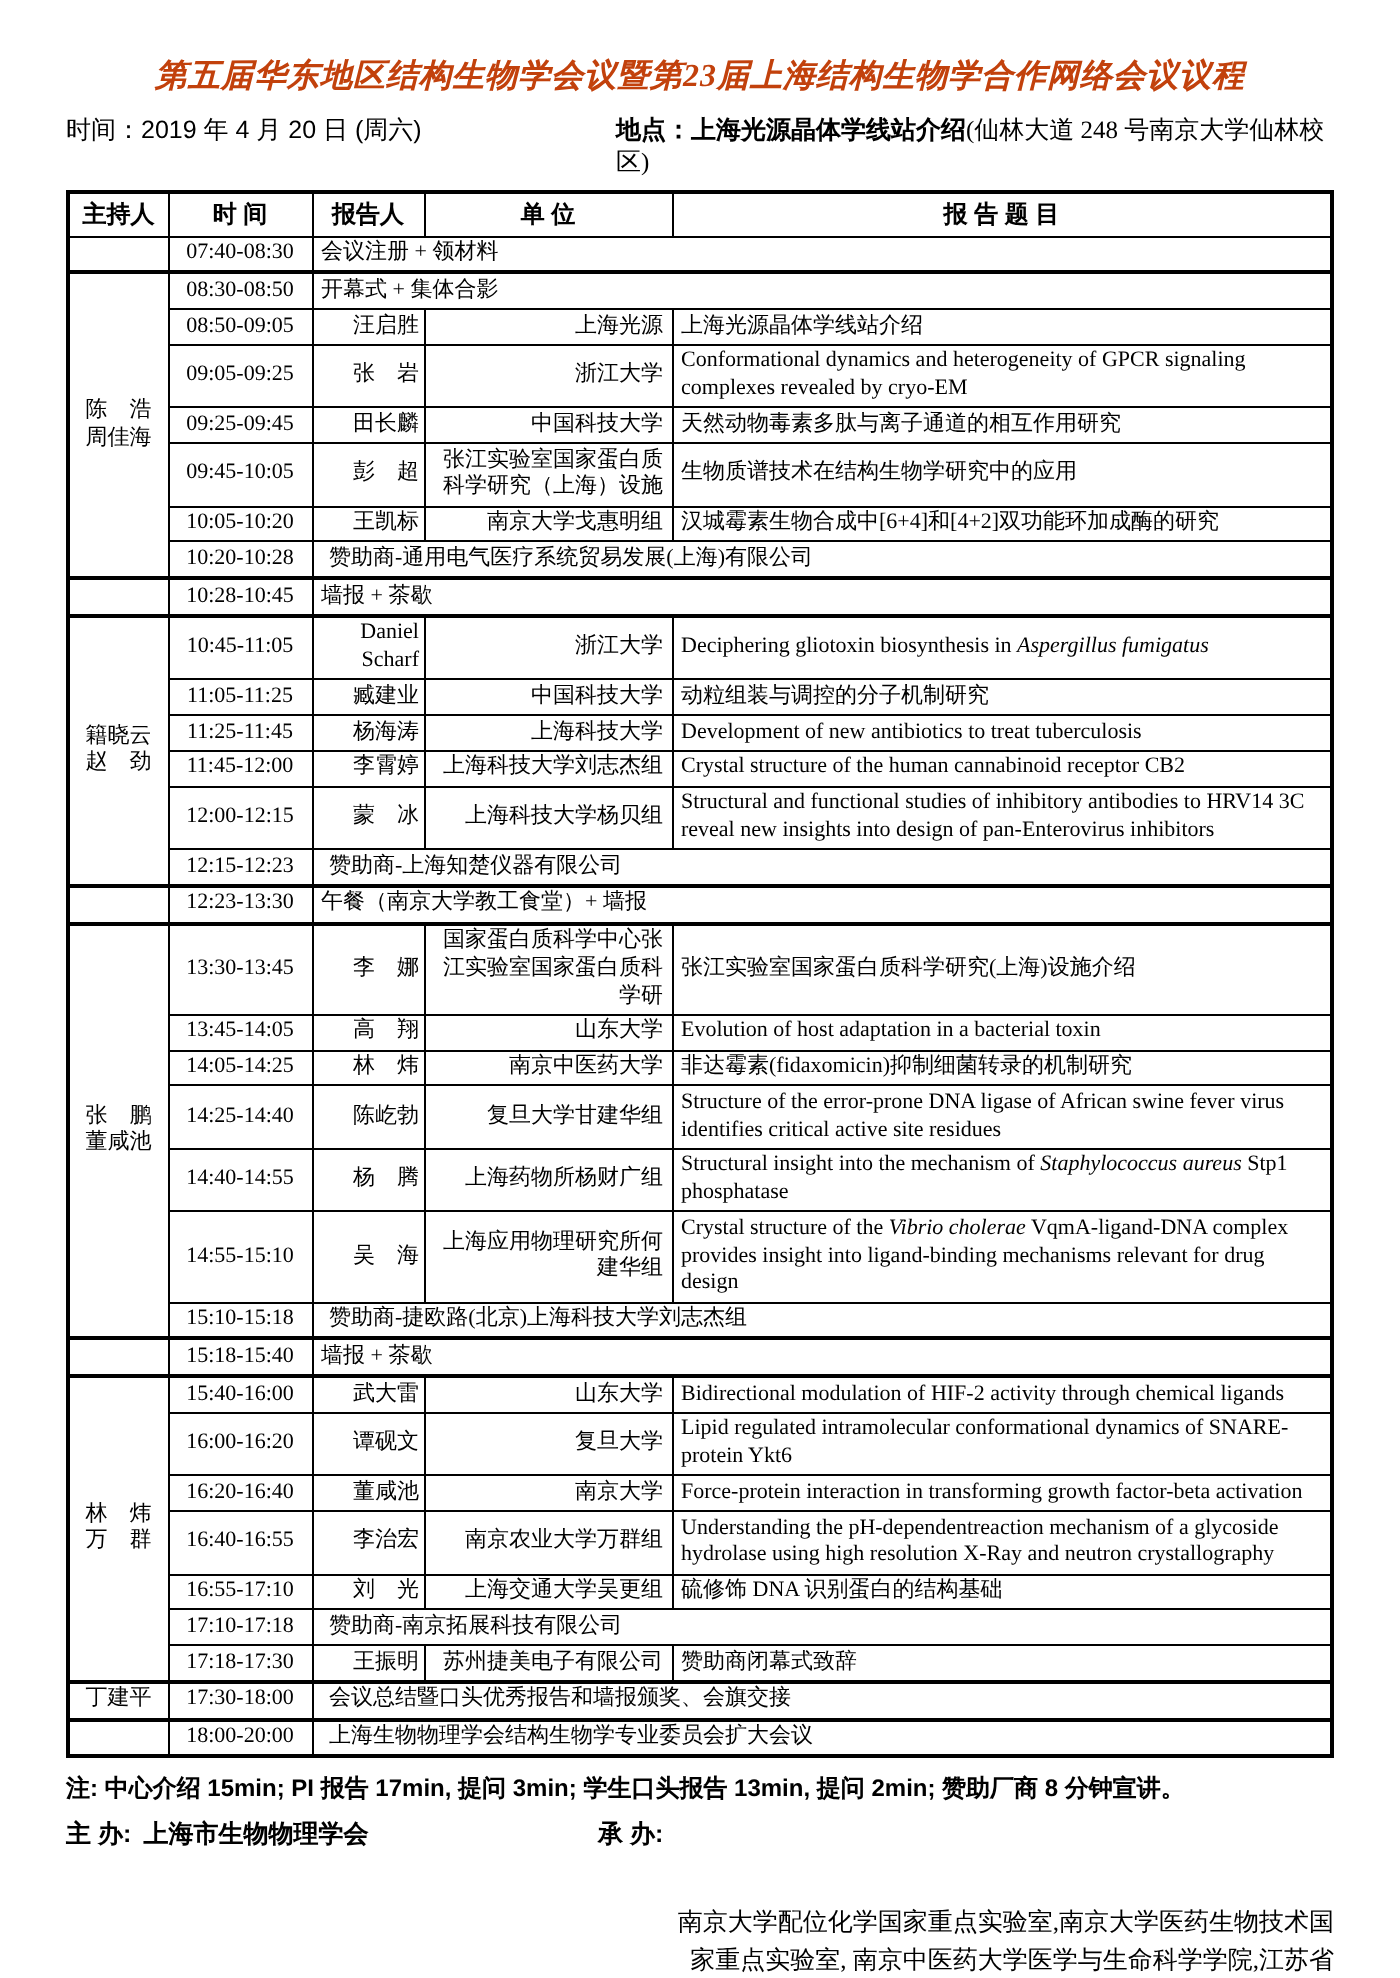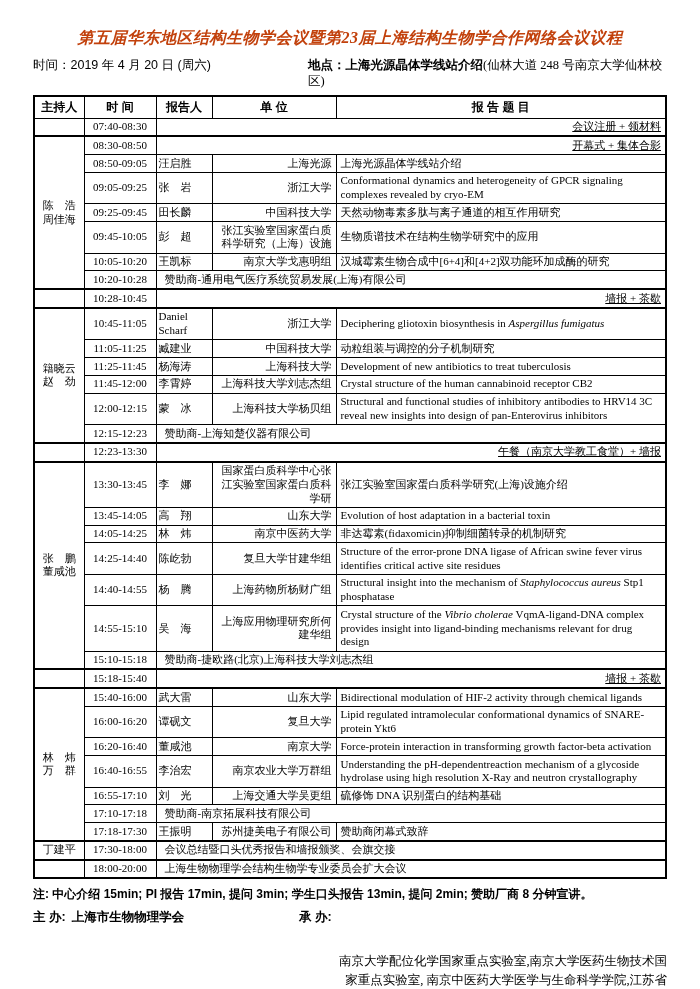--- a/index.html
+++ b/index.html
@@ -11,24 +11,24 @@
   .meta-right{flex:1;}
   .meta-right span{font-family:"Liberation Serif","DejaVu Serif",serif;text-align:center;}
   table{width:634px;border-collapse:collapse;border:2px solid #000;table-layout:fixed;
         font-size:11px;line-height:1.25;padding-left:12px;}
   th{font-family:"Liberation Sans","DejaVu Sans",sans-serif;font-weight:bold;font-size:12px;
      border:1px solid #000;padding:3px 1px;}
   td{border:1px solid #000;padding:1.5px 4px;vertical-align:middle;word-wrap:break-word;}
   tr.sec>td{border-top:2px solid #000;}
   .mod{text-align:center;white-space:pre-line;padding:1.5px 1px;}
   .time{text-align:center;padding:1.5px 1px;}
-  .spk{text-align:left;padding:1.5px 2px;}
+  .spk{text-align:right;padding:1.5px 2px;}
   .org{text-align:right;}
   .ttl{text-align:left;}
-  .ev{text-align:right;text-decoration:underline;}
+  .ev{text-align:left;}
   .sp{text-align:left;padding-left:8px;}
   .note{font-weight:bold;font-family:"Liberation Sans","DejaVu Sans",sans-serif;
         font-size:12px;margin-top:7px;line-height:1.35;}
   .hosts{display:flex;font-size:12.5px;margin-top:6px;line-height:1.45;gap:28px;}
   .host-left{width:238px;}
   .host-right{flex:1;display:flex;}
   .lbl{font-weight:bold;font-family:"Liberation Sans","DejaVu Sans",sans-serif;white-space:nowrap;margin-right:3px;}
   .bold{font-weight:bold;font-family:"Liberation Sans","DejaVu Sans",sans-serif;}
   .orgval{flex:1;text-align:right;margin-top:44px;}
   .contact{font-size:14px;margin-top:7px;line-height:1.4;font-style:italic;}

